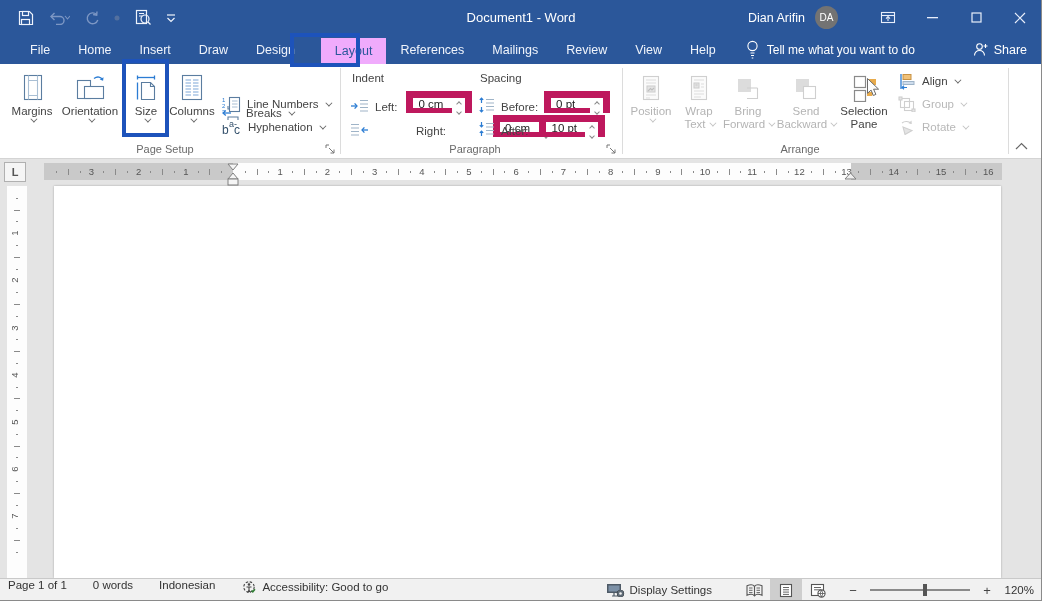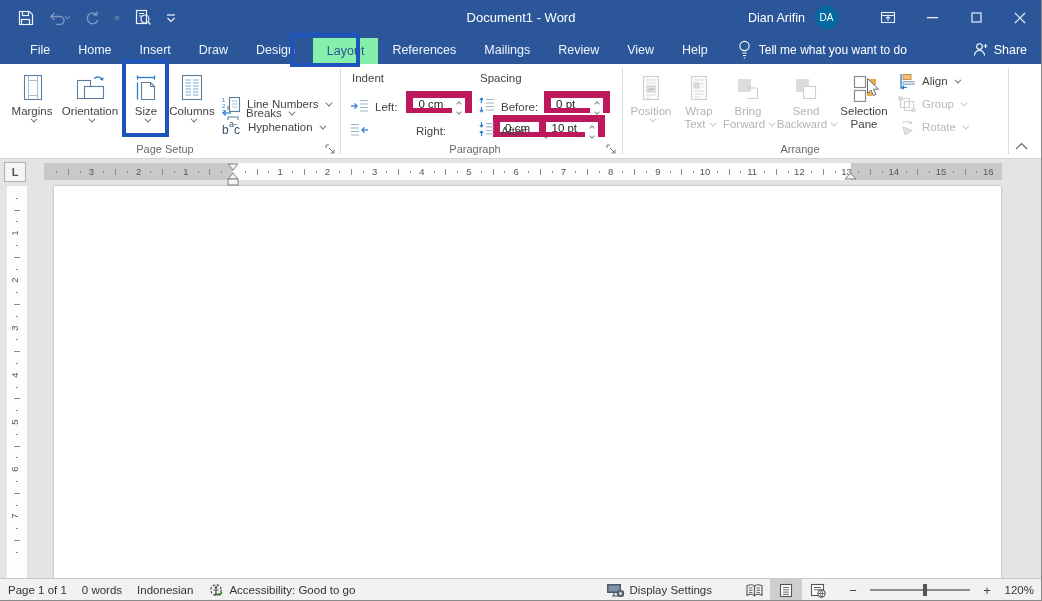--- a/index.html
+++ b/index.html
@@ -8,30 +8,30 @@
          border-right:1px solid #8a8a8a; border-bottom:1px solid #8a8a8a; }
 
   
   .titlebar { position:absolute; left:0; top:0; width:1042px; height:35px; background:#2b579a; }
   .qat { position:absolute; left:18px; top:0; height:35px; display:flex; align-items:center; gap:14px; }
   .qat .qbtn { display:flex; align-items:center; }
   .title-center { position:absolute; left:0; right:0; top:0; height:35px; display:flex;
                   align-items:center; justify-content:center; color:#fff; font-size:13px; pointer-events:none; }
   .tb-right { position:absolute; right:0; top:0; height:35px; display:flex; align-items:center; }
   .user-name { color:#fff; font-size:12.5px; margin-right:10px; }
-  .avatar { width:23px; height:23px; border-radius:50%; background:#0369a1; color:#fff; font-size:10px;
+  .avatar { width:23px; height:23px; border-radius:50%; background:#737373; color:#fff; font-size:10px;
             display:flex; align-items:center; justify-content:center; margin-right:28px; }
   .winbtn { width:44px; height:35px; display:flex; align-items:center; justify-content:center; color:#e8eefb; }
   .winbtn.close { font-size:16px; }
 
   
   .tabrow { position:absolute; left:0; top:35px; width:1042px; height:29px; background:#2b579a;
             display:flex; align-items:stretch; padding-left:16px; }
   .tab { color:#f0f4fb; font-size:12.5px; display:flex; align-items:center; padding:0 14px; cursor:default; }
-  .tab.active { background:#86efac; color:#2b579a; margin:3px 0 0 4px; }
+  .tab.active { background:#f0abfc; color:#2b579a; margin:3px 0 0 12px; }
   .tellme { display:flex; align-items:center; gap:8px; color:#fff; font-size:12px; margin-left:16px; }
   .share { position:absolute; right:14px; top:35px; height:29px; display:flex; align-items:center; gap:6px;
            color:#fff; font-size:12.5px; }
 
   
   .ribbon { position:absolute; left:0; top:64px; width:1042px; height:95px; background:#fff;
             border-bottom:1px solid #d4d4d4; font-size:11.5px; color:#444; }
   .gsep { position:absolute; top:4px; height:86px; width:1px; background:#dcdcdc; }
   .grouplabel { position:absolute; top:79px; font-size:11px; color:#6a6a6a; text-align:center; }
   .launcher { position:absolute; top:80px; width:12px; height:12px; }
@@ -76,21 +76,21 @@
   .docarea { position:absolute; left:0; top:186px; width:1042px; height:392px; background:#e4e4e4; }
   .page { position:absolute; left:54px; top:0; width:947px; height:392px; background:#fff;
           box-shadow:0 0 2px rgba(0,0,0,.28); }
   .vruler { position:absolute; left:7px; top:0; width:20px; height:392px; background:#fdfdfd; }
   .vtick { position:absolute; background:#8a8a8a; }
   .vnum { position:absolute; font-size:9.5px; color:#555; left:5px; transform:translateY(-50%) rotate(-90deg); }
 
   
   .statusbar { position:absolute; left:0; top:578px; width:1042px; height:23px; background:#f1f1f1;
                border-top:1px solid #c9c9c9; font-size:11.5px; color:#333; }
-  .sb-left { position:absolute; left:8px; top:0; height:22px; display:flex; align-items:center; gap:15px; }
+  .sb-left { position:absolute; left:8px; top:0; height:22px; display:flex; align-items:flex-start; gap:26px; }
   .sb-item { display:flex; align-items:center; gap:5px; white-space:nowrap; }
   .sb-right { position:absolute; right:8px; top:0; height:22px; display:flex; align-items:center; }
   .viewbtn { width:32px; height:22px; display:flex; align-items:center; justify-content:center; }
   .viewbtn.selected { background:#cecece; }
   .zoomtrack { position:relative; width:100px; height:2px; background:#8a8a8a; margin:0 10px; }
   .zoomthumb { position:absolute; left:53px; top:-5px; width:4px; height:12px; background:#555; }
   .zoombtn { font-size:13px; color:#444; width:14px; text-align:center; }
   .zoomlabel { width:40px; text-align:right; }
 </style>
 </head>

